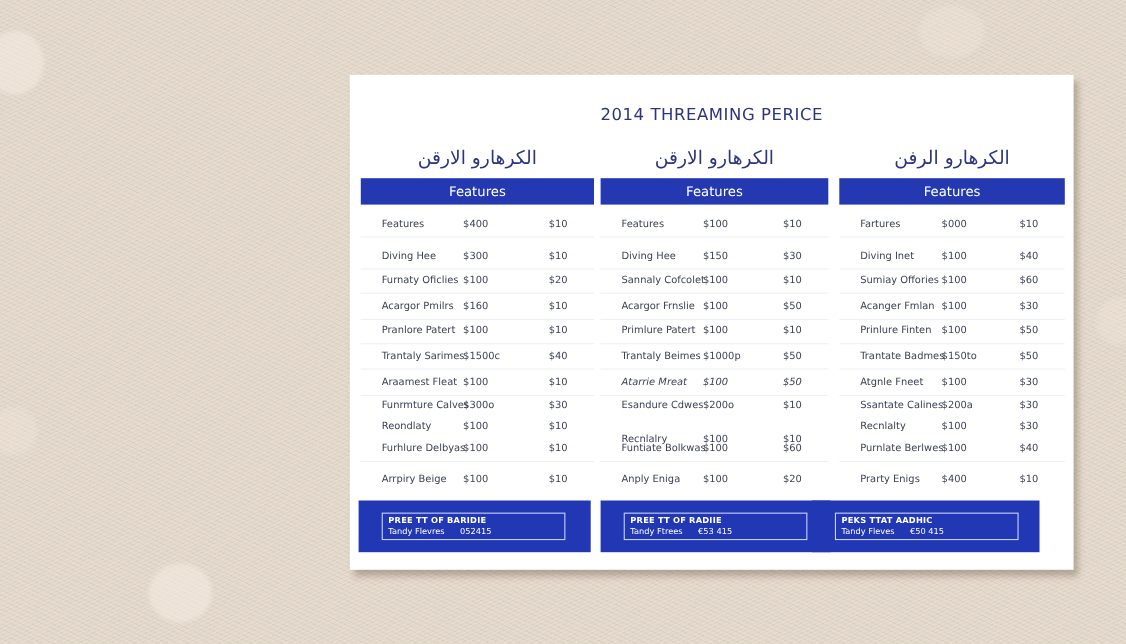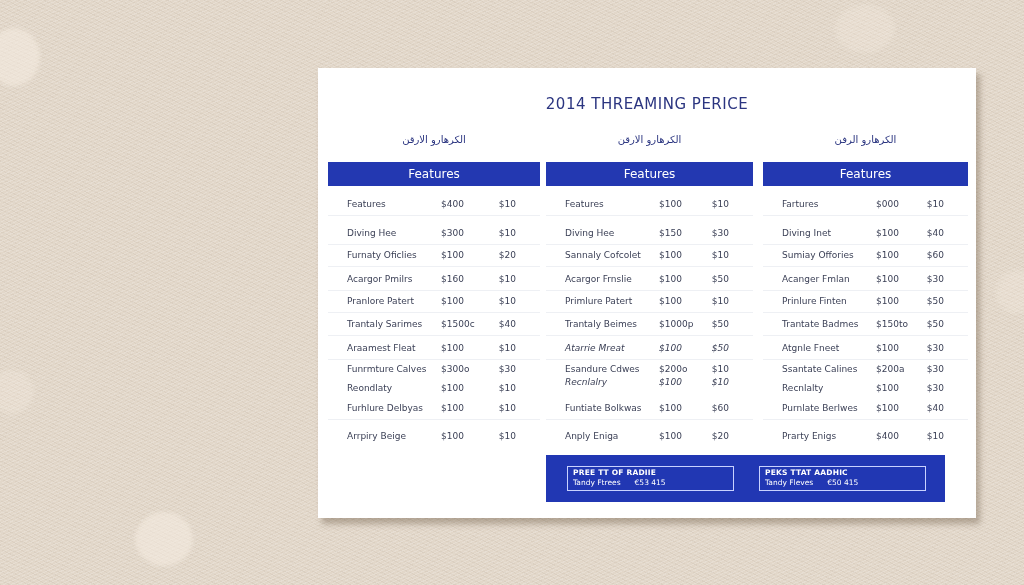--- a/index.html
+++ b/index.html
@@ -17,35 +17,35 @@
       background:#ffffff;
       box-shadow: 4px 6px 6px rgba(90,70,50,0.35);
     }
     .title {
       position:absolute; left:0; right:0; top:27px; text-align:center;
       color:#2b3580; font-size:15px; letter-spacing:0.5px; font-weight:normal;
     }
     .col { position:absolute; top:0; }
     .col-heading {
       position:absolute; top:66px; left:0; right:0; text-align:center;
-      font-size:10px; color:#2b3580; font-family:"DejaVu Sans", sans-serif;
+      font-size:17px; color:#2b3580; font-family:"DejaVu Sans", sans-serif;
     }
     .col-header {
       position:absolute; top:94px; left:0; right:0; height:24px;
       background:#2338b1; color:#ffffff; font-size:12px;
       display:flex; align-items:center; justify-content:center;
     }
     .row {
       position:absolute; left:0; right:0; height:22px;
       font-size:9px; color:#3a3f55;
       border-bottom:1px solid #eef0f4;
     }
     .row span { position:absolute; top:50%; transform:translateY(-50%); white-space:nowrap; }
     .row .name { left:19px; }
-    .row .price { left:93px;margin-left:20px; }
+    .row .price { left:93px; }
     .row .fee { right:24px; }
     .footer {
       position:absolute; top:387px; height:47px; background:#2137b3;
     }
     .footer-inner {
       position:absolute; left:21px; top:11px; width:167px; height:25px;
       border:1px solid #c9d2ff;
       color:#ffffff; font-size:7.5px; line-height:10px; padding:1px 5px; box-sizing:border-box;
     }
     .footer-inner .ft-title { display:block; font-weight:bold; letter-spacing:0.2px; }
@@ -159,21 +159,21 @@
     <div class="row" style="top:269px;font-style:italic;">
         <span class="name">Atarrie Mreat</span>
         <span class="price">$100</span>
         <span class="fee">$50</span>
       </div>
     <div class="row" style="top:290px; border-bottom:none;">
         <span class="name">Esandure Cdwes</span>
         <span class="price">$200o</span>
         <span class="fee">$10</span>
       </div>
-    <div class="row" style="top:303px; border-bottom:none;font-style:italic;">
+    <div class="row" style="top:321px; border-bottom:none;">
         <span class="name">Recnlalry</span>
         <span class="price">$100</span>
         <span class="fee">$10</span>
       </div>
     <div class="row" style="top:329px;">
         <span class="name">Funtiate Bolkwas</span>
         <span class="price">$100</span>
         <span class="fee">$60</span>
       </div>
     <div class="row" style="top:357px; border-bottom:none;">
@@ -236,20 +236,26 @@
         <span class="price">$100</span>
         <span class="fee">$40</span>
       </div>
     <div class="row" style="top:357px; border-bottom:none;">
         <span class="name">Prarty Enigs</span>
         <span class="price">$400</span>
         <span class="fee">$10</span>
       </div>
   </div>
 
+  <div class="footer" style="left:8px; width:211px;">
+    <div class="footer-inner">
+      <span class="ft-title">PREE TT OF BARIDIE</span>
+      <div class="ft-line"><span>Tandy Flevres</span><span>052415</span></div>
+    </div>
+  </div>
   <div class="footer" style="left:228px; width:209px;">
     <div class="footer-inner">
       <span class="ft-title">PREE TT OF RADIIE</span>
       <div class="ft-line"><span>Tandy Ftrees</span><span>€53 415</span></div>
     </div>
   </div>
   <div class="footer" style="left:420px; width:207px;">
     <div class="footer-inner">
       <span class="ft-title">PEKS TTAT AADHIC</span>
       <div class="ft-line"><span>Tandy Fleves</span><span>€50 415</span></div>

